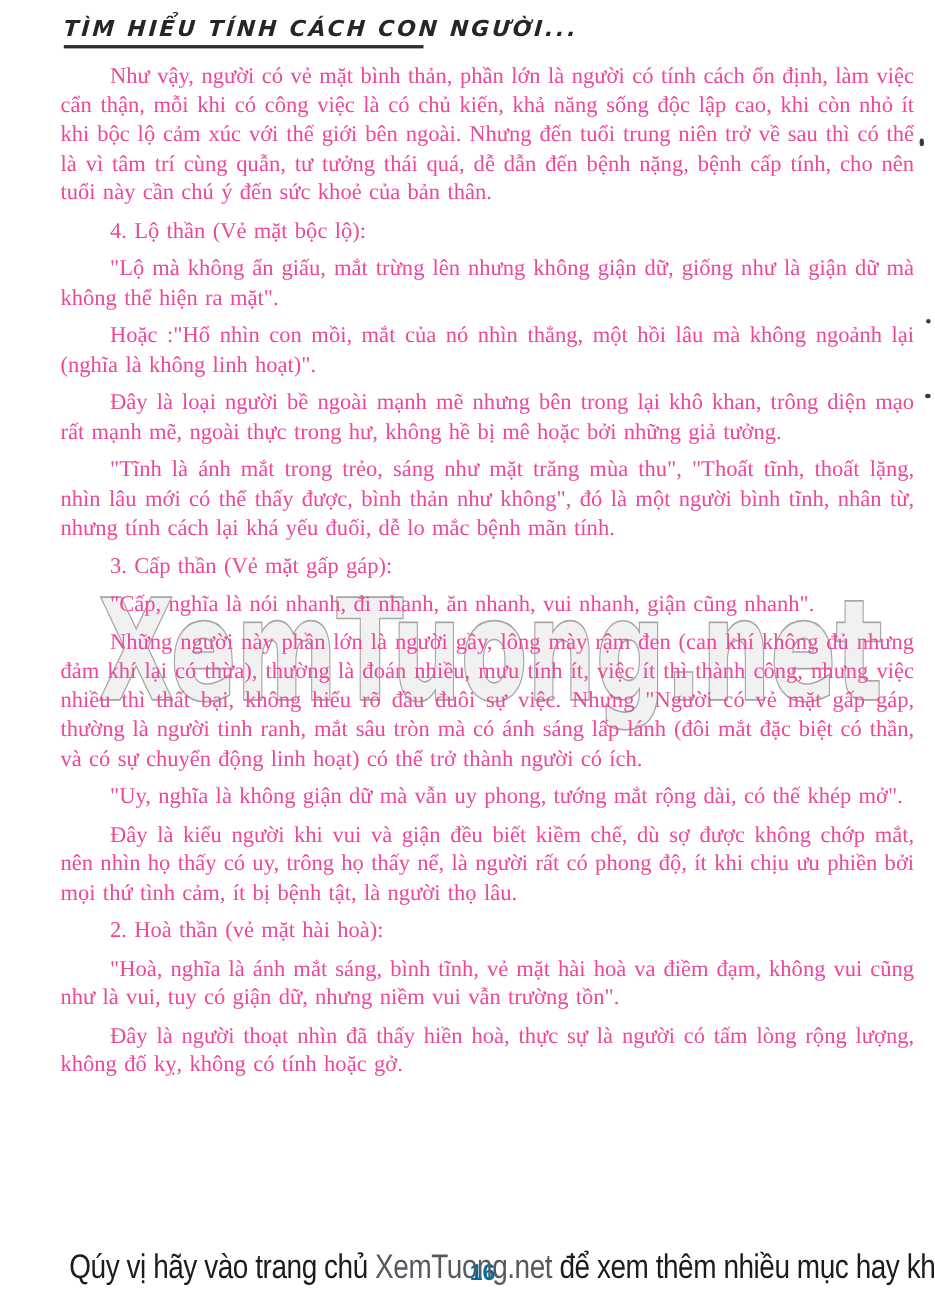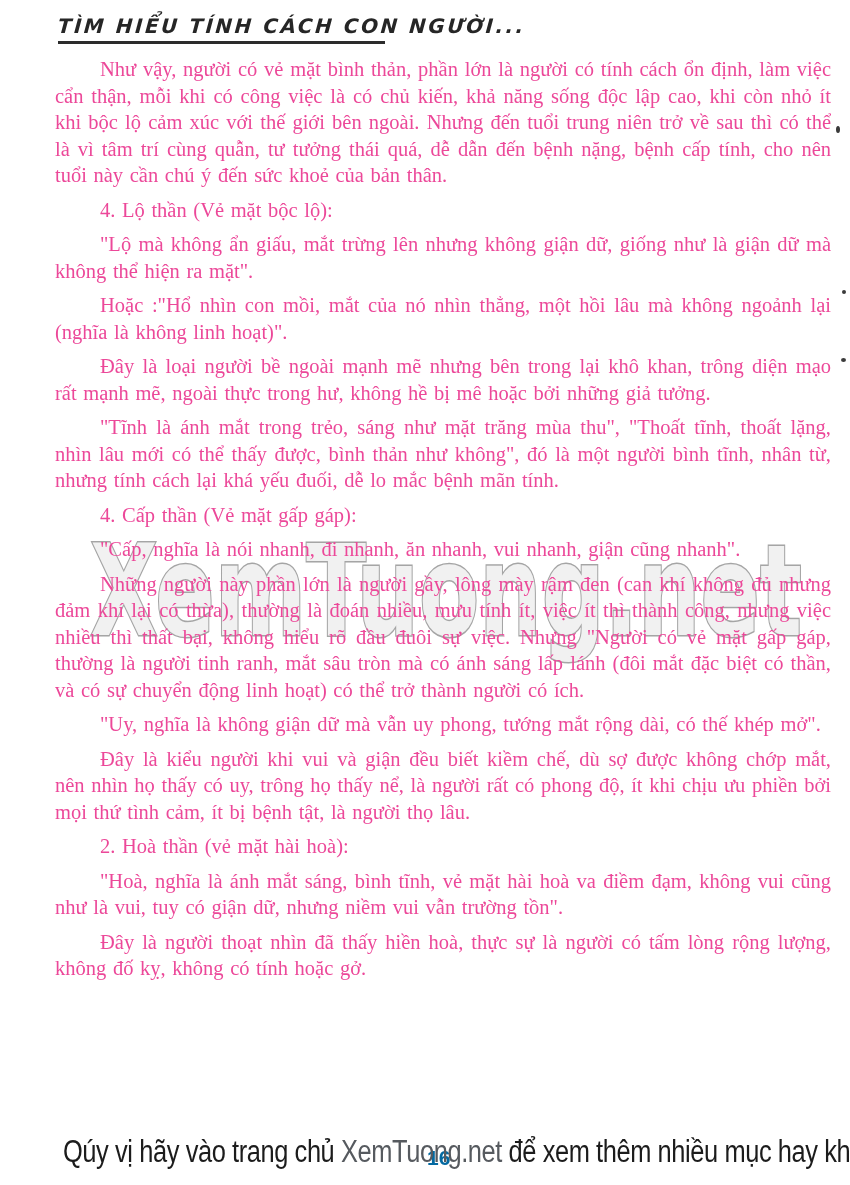--- a/index.html
+++ b/index.html
@@ -120,21 +120,21 @@
   </svg>
 </div>
 
 <div class="page-body">
     <p class="paragraph">Như vậy, người có vẻ mặt bình thản, phần lớn là người có tính cách ổn định, làm việc cẩn thận, mỗi khi có công việc là có chủ kiến, khả năng sống độc lập cao, khi còn nhỏ ít khi bộc lộ cảm xúc với thế giới bên ngoài. Nhưng đến tuổi trung niên trở về sau thì có thể là vì tâm trí cùng quẫn, tư tưởng thái quá, dễ dẫn đến bệnh nặng, bệnh cấp tính, cho nên tuổi này cần chú ý đến sức khoẻ của bản thân.</p>
     <p class="heading">4. Lộ thần (Vẻ mặt bộc lộ):</p>
     <p class="paragraph">"Lộ mà không ẩn giấu, mắt trừng lên nhưng không giận dữ, giống như là giận dữ mà không thể hiện ra mặt".</p>
     <p class="paragraph">Hoặc :"Hổ nhìn con mồi, mắt của nó nhìn thẳng, một hồi lâu mà không ngoảnh lại (nghĩa là không linh hoạt)".</p>
     <p class="paragraph">Đây là loại người bề ngoài mạnh mẽ nhưng bên trong lại khô khan, trông diện mạo rất mạnh mẽ, ngoài thực trong hư, không hề bị mê hoặc bởi những giả tưởng.</p>
     <p class="paragraph">"Tĩnh là ánh mắt trong trẻo, sáng như mặt trăng mùa thu", "Thoất tĩnh, thoất lặng, nhìn lâu mới có thể thấy được, bình thản như không", đó là một người bình tĩnh, nhân từ, nhưng tính cách lại khá yếu đuối, dễ lo mắc bệnh mãn tính.</p>
-    <p class="heading">4. Cấp thần (Vẻ mặt gấp gáp):</p>
+    <p class="heading">3. Cấp thần (Vẻ mặt gấp gáp):</p>
     <p class="paragraph">"Cấp, nghĩa là nói nhanh, đi nhanh, ăn nhanh, vui nhanh, giận cũng nhanh".</p>
     <p class="paragraph">Những người này phần lớn là người gầy, lông mày rậm đen (can khí không đủ nhưng đảm khí lại có thừa), thường là đoán nhiều, mưu tính ít, việc ít thì thành công, nhưng việc nhiều thì thất bại, không hiểu rõ đầu đuôi sự việc. Nhưng "Người có vẻ mặt gấp gáp, thường là người tinh ranh, mắt sâu tròn mà có ánh sáng lấp lánh (đôi mắt đặc biệt có thần, và có sự chuyển động linh hoạt) có thể trở thành người có ích.</p>
     <p class="paragraph">"Uy, nghĩa là không giận dữ mà vẫn uy phong, tướng mắt rộng dài, có thế khép mở".</p>
     <p class="paragraph">Đây là kiểu người khi vui và giận đều biết kiềm chế, dù sợ được không chớp mắt, nên nhìn họ thấy có uy, trông họ thấy nể, là người rất có phong độ, ít khi chịu ưu phiền bởi mọi thứ tình cảm, ít bị bệnh tật, là người thọ lâu.</p>
     <p class="heading">2. Hoà thần (vẻ mặt hài hoà):</p>
     <p class="paragraph">"Hoà, nghĩa là ánh mắt sáng, bình tĩnh, vẻ mặt hài hoà va điềm đạm, không vui cũng như là vui, tuy có giận dữ, nhưng niềm vui vẫn trường tồn".</p>
     <p class="paragraph">Đây là người thoạt nhìn đã thấy hiền hoà, thực sự là người có tấm lòng rộng lượng, không đố kỵ, không có tính hoặc gở.</p>
   </div>
 
 <div class="page-footer"><span>Qúy vị hãy vào trang chủ </span><span class="site">XemTuong.net</span><span> để xem thêm nhiều mục hay khác</span></div>

